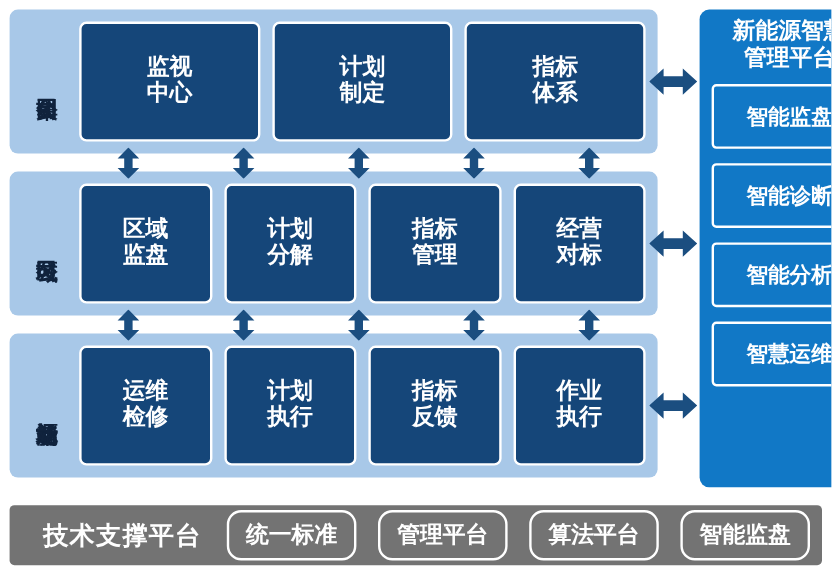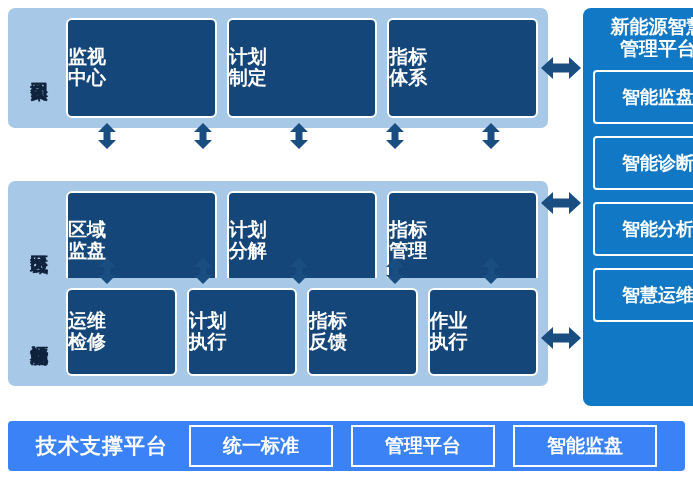--- a/index.html
+++ b/index.html
@@ -55,21 +55,21 @@
     display: flex;
     gap: 10px;
   }
   .card {
     flex: 1 1 0;
     background: #154679;
     border: 2.5px solid #ffffff;
     border-radius: 6px;
     display: flex;
     align-items: center;
-    justify-content: flex-start;
+    justify-content: center;
     text-align: center;
     color: #ffffff;
     font-size: 19px;
     font-weight: bold;
     line-height: 1.1;
     letter-spacing: 0px;
     box-sizing: border-box;
   }
   .card span { display: block; }
 
@@ -130,44 +130,44 @@
     box-sizing: border-box;
   }
 
   
   #support-bar {
     position: absolute;
     left: 8px;
     top: 421px;
     width: 677px;
     height: 50px;
-    background: #3b82f6;
+    background: #737373;
     border-radius: 4px;
     display: flex;
     align-items: center;
     box-sizing: border-box;
     padding: 0 10px;
   }
   #support-title {
     color: #ffffff;
     font-size: 21px;
     font-weight: bold;
     white-space: nowrap;
     margin-left: 18px;
     margin-right: 12px;
     letter-spacing: 1px;
   }
   .support-chip {
     border: 2.5px solid #ffffff;
-    border-radius: 0;
+    border-radius: 12px;
     color: #ffffff;
     font-size: 19px;
     font-weight: bold;
     white-space: nowrap;
-    padding: 6px 32px;
+    padding: 6px 14px;
     margin: 0 9px;
     box-sizing: border-box;
   }
 </style>
 </head>
 <body>
 
 <div id="canvas">
 
   <div class="row-band" id="band-0" style="top:8px; height:120px;">
@@ -187,45 +187,51 @@
       </div>
       <div class="card">
         <div>
           <span>指标</span>
           <span>体系</span>
         </div>
       </div>
     </div>
   </div>
 
-  <div class="row-band" id="band-1" style="top:143px; height:120px;margin-top:38px;">
+  <div class="row-band" id="band-1" style="top:143px; height:120px;">
     <div class="row-label">区域公司</div>
     <div class="cards">
       <div class="card">
         <div>
           <span>区域</span>
           <span>监盘</span>
         </div>
       </div>
       <div class="card">
         <div>
           <span>计划</span>
           <span>分解</span>
         </div>
       </div>
       <div class="card">
         <div>
           <span>指标</span>
           <span>管理</span>
         </div>
       </div>
-    </div>
-  </div>
-
-  <div class="row-band" id="band-2" style="top:278px; height:108px;">
+      <div class="card">
+        <div>
+          <span>经营</span>
+          <span>对标</span>
+        </div>
+      </div>
+    </div>
+  </div>
+
+  <div class="row-band" id="band-2" style="top:278px; height:120px;">
     <div class="row-label">新能源场站</div>
     <div class="cards">
       <div class="card">
         <div>
           <span>运维</span>
           <span>检修</span>
         </div>
       </div>
       <div class="card">
         <div>
@@ -326,16 +332,17 @@
       <div class="platform-item">智能诊断</div>
       <div class="platform-item">智能分析</div>
       <div class="platform-item">智慧运维</div>
     </div>
   </div>
 
   <div id="support-bar">
     <div id="support-title">技术支撑平台</div>
     <div class="support-chip">统一标准</div>
     <div class="support-chip">管理平台</div>
+    <div class="support-chip">算法平台</div>
     <div class="support-chip">智能监盘</div>
   </div>
 
 </div>
 
 </body></html>

